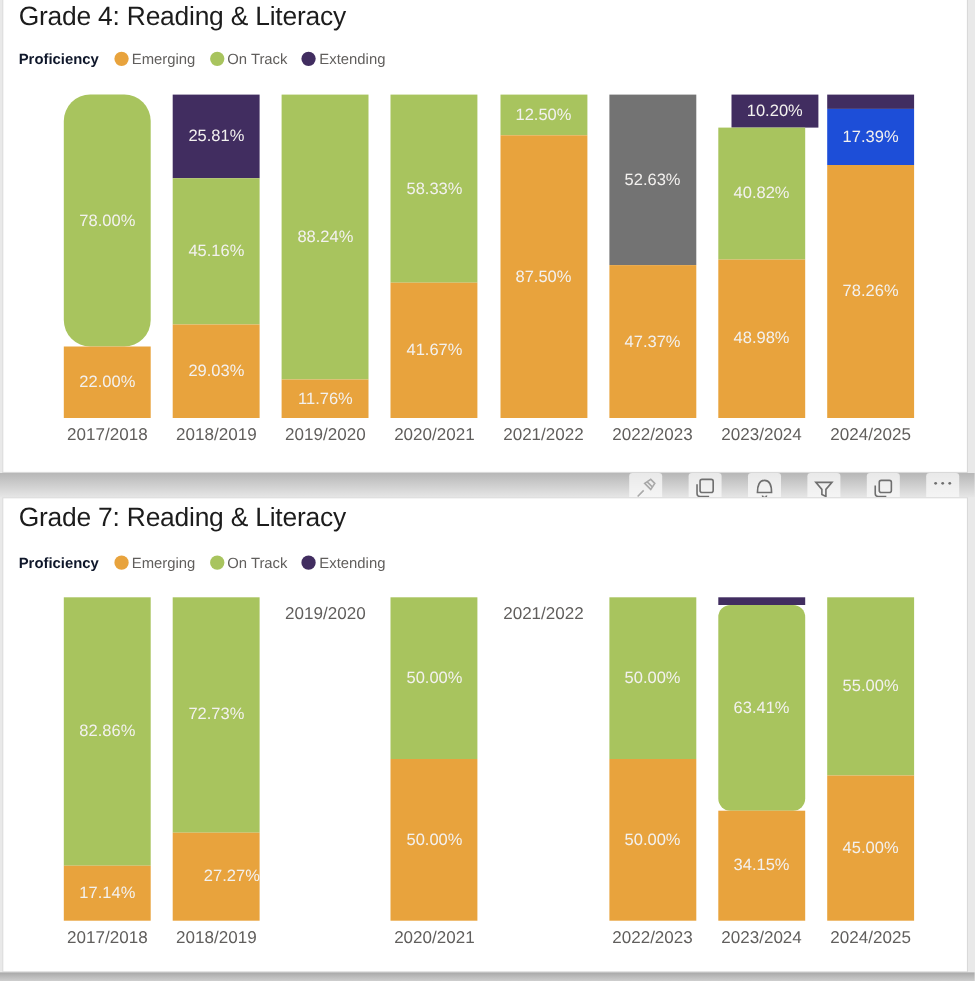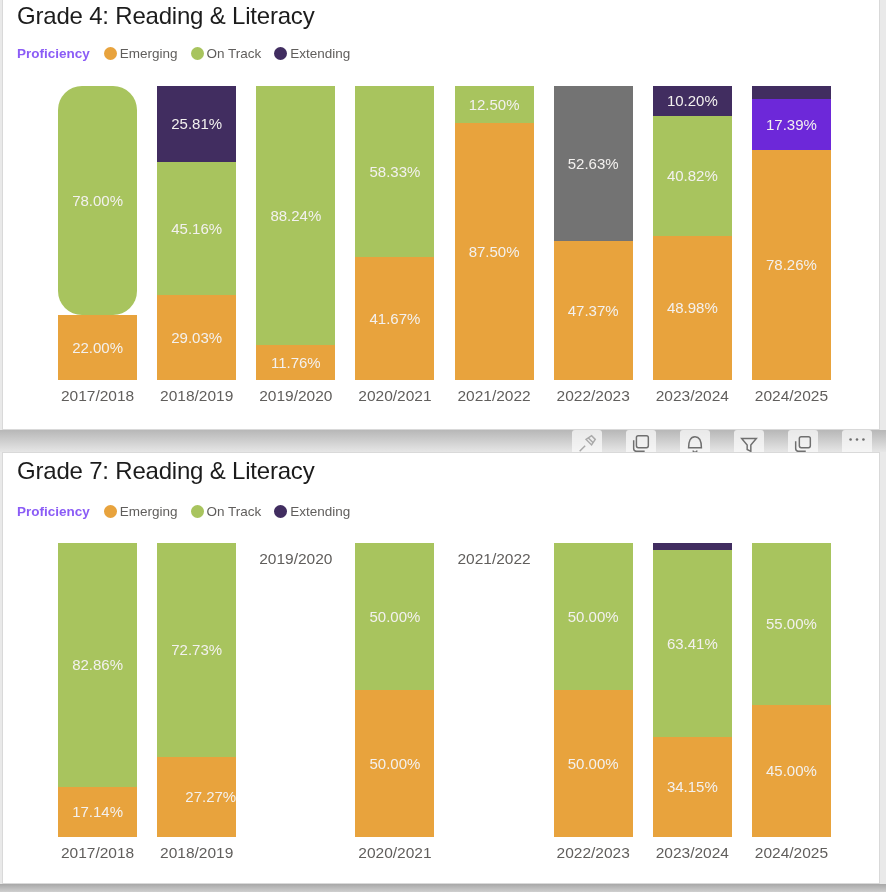--- a/index.html
+++ b/index.html
@@ -20,21 +20,21 @@
     white-space:nowrap;
   }
   .card-1 .chart-title{top:2px;}
   .card-2 .chart-title{top:4px;}
   .legend{
     position:absolute;left:14px;display:flex;align-items:center;
     font-size:13.5px;color:#605e5c;white-space:nowrap;
   }
   .card-1 .legend{top:46px;}
   .card-2 .legend{top:51px;}
-  .legend-title{font-weight:700;color:#8b5cf6;margin-right:14px;}
+  .legend-title{font-weight:700;color:#0f172a;margin-right:14px;}
   .legend-item{display:flex;align-items:center;margin-right:13px;cursor:pointer;}
   .legend-dot{width:13px;height:13px;border-radius:50%;display:inline-block;margin-right:3px;flex:0 0 auto;}
   .plot-wrap{
     position:absolute;left:45px;right:38px;display:flex;
   }
   .card-1 .plot-wrap{top:86px;}
   .card-2 .plot-wrap{top:90px;}
   .col{flex:1 1 0;display:flex;flex-direction:column;align-items:center;min-width:0;}
   .bar{
     width:79px;height:294px;display:flex;flex-direction:column;
@@ -156,36 +156,36 @@
             <span class="seglab">52.63%</span>
           </div>
           <div class="seg" style="height: 47.37%; background: rgb(232, 163, 61);">
             <span class="seglab">47.37%</span>
           </div>
         </div>
         <div class="xlab">2022/2023</div>
       </div>
       <div class="col">
         <div class="bar">
-          <div class="seg" style="height: 10.2%; background: rgb(65, 45, 96);">
+          <div class="seg" style="height: 10.2%; background: rgb(65, 45, 96); margin-left: 12px;">
             <span class="seglab">10.20%</span>
           </div>
           <div class="seg" style="height: 40.82%; background: rgb(168, 196, 94);">
             <span class="seglab">40.82%</span>
           </div>
           <div class="seg" style="height: 48.98%; background: rgb(232, 163, 61);">
             <span class="seglab">48.98%</span>
           </div>
         </div>
         <div class="xlab">2023/2024</div>
       </div>
       <div class="col">
         <div class="bar">
           <div class="seg" style="height: 4.35%; background: rgb(65, 45, 96);"></div>
-          <div class="seg" style="height: 17.39%; background: #6d28d9;">
+          <div class="seg" style="height: 17.39%; background: #1d4ed8;">
             <span class="seglab">17.39%</span>
           </div>
           <div class="seg" style="height: 78.26%; background: rgb(232, 163, 61);">
             <span class="seglab">78.26%</span>
           </div>
         </div>
         <div class="xlab">2024/2025</div>
       </div>
     </div>
 </section>
@@ -296,21 +296,21 @@
           </div>
           <div class="seg" style="height: 50%; background: rgb(232, 163, 61);">
             <span class="seglab">50.00%</span>
           </div>
         </div>
         <div class="xlab">2022/2023</div>
       </div>
       <div class="col">
         <div class="bar">
           <div class="seg" style="height: 2.44%; background: rgb(65, 45, 96);"></div>
-          <div class="seg" style="height: 63.41%; background: rgb(168, 196, 94);">
+          <div class="seg" style="height: 63.41%; background: rgb(168, 196, 94); border-radius: 11px;">
             <span class="seglab">63.41%</span>
           </div>
           <div class="seg" style="height: 34.15%; background: rgb(232, 163, 61);">
             <span class="seglab">34.15%</span>
           </div>
         </div>
         <div class="xlab">2023/2024</div>
       </div>
       <div class="col">
         <div class="bar">

